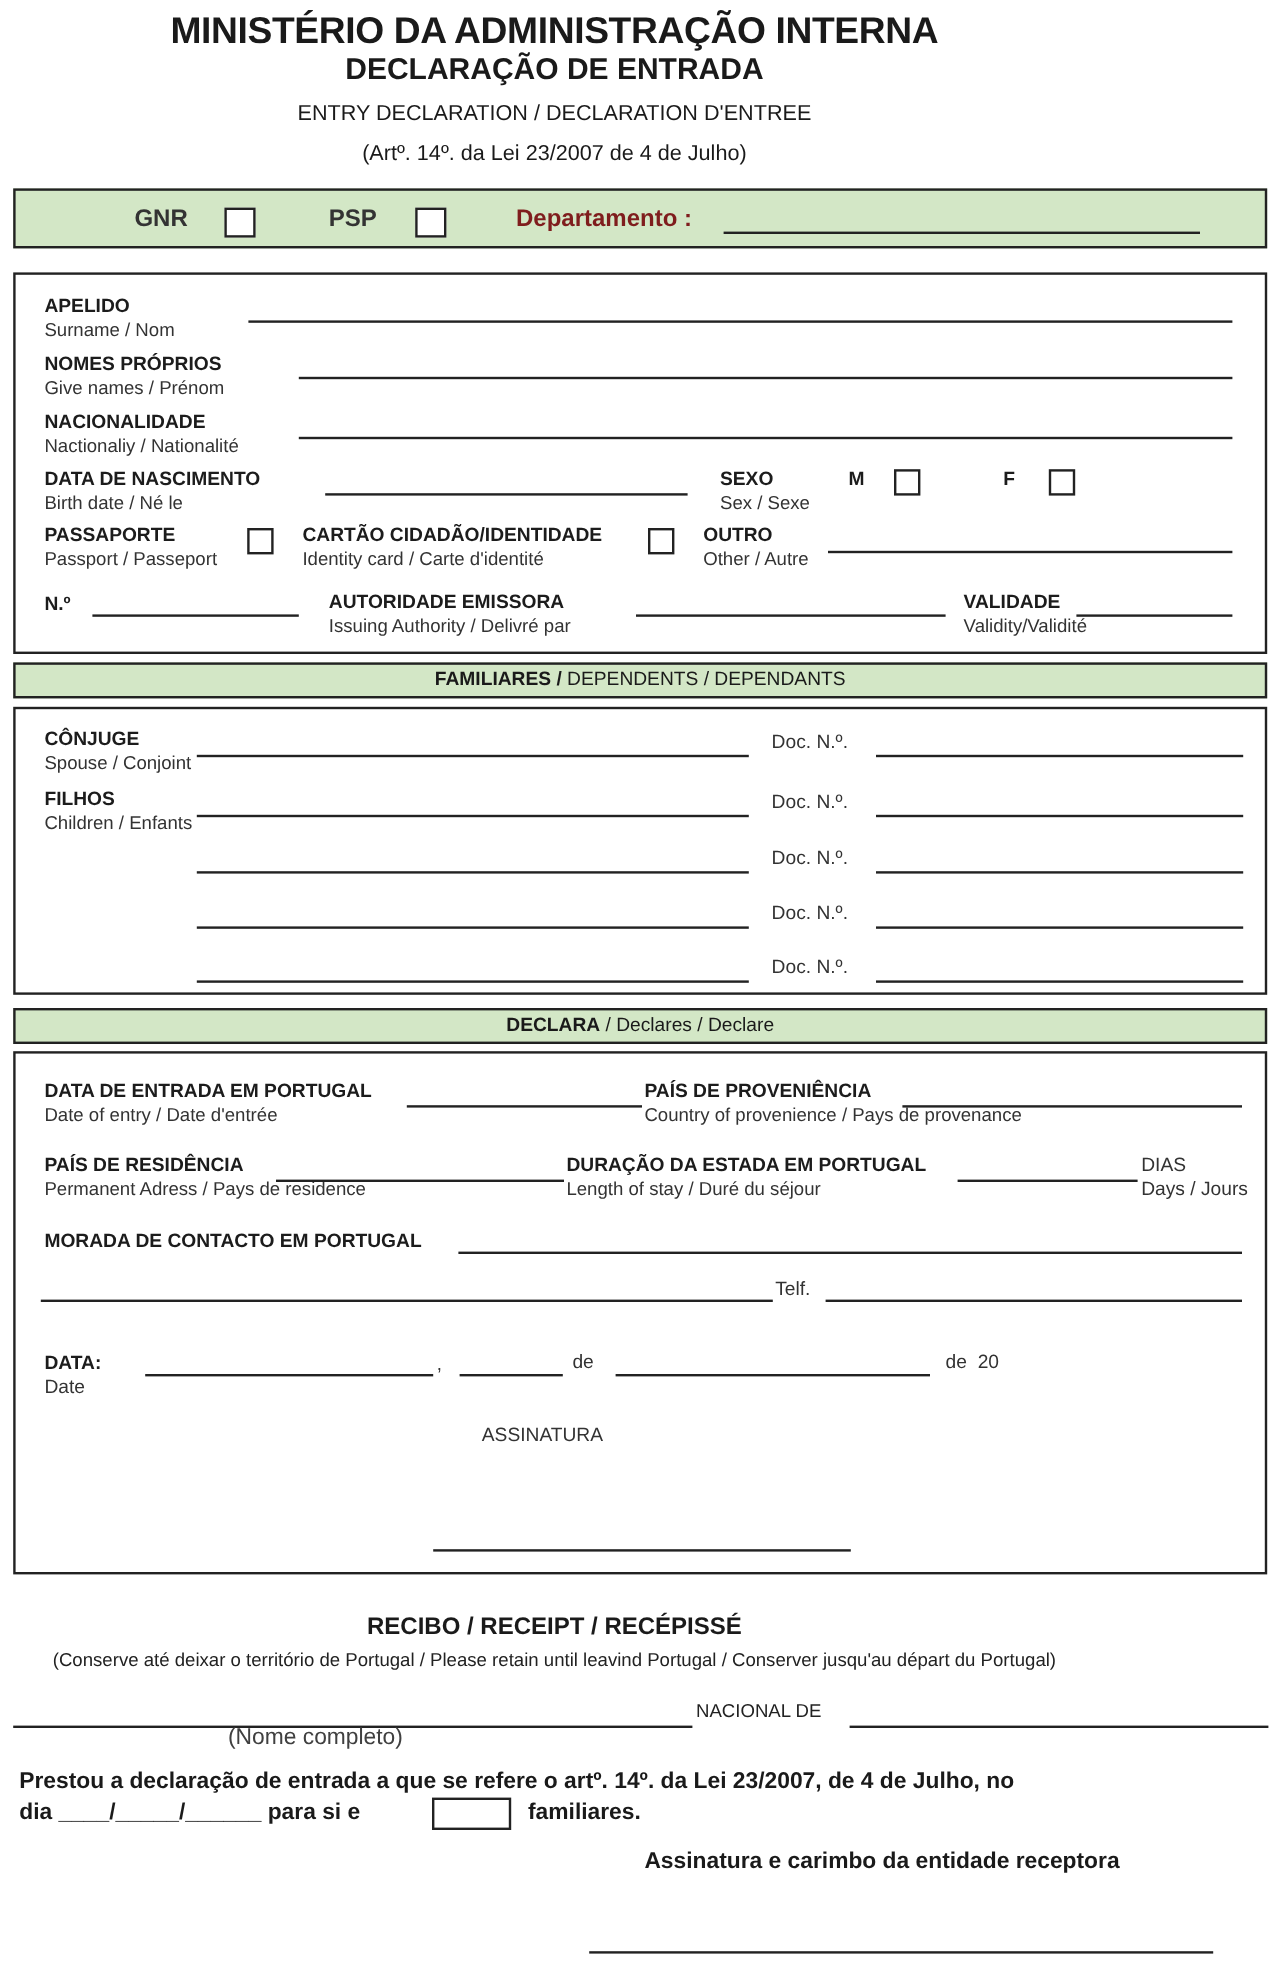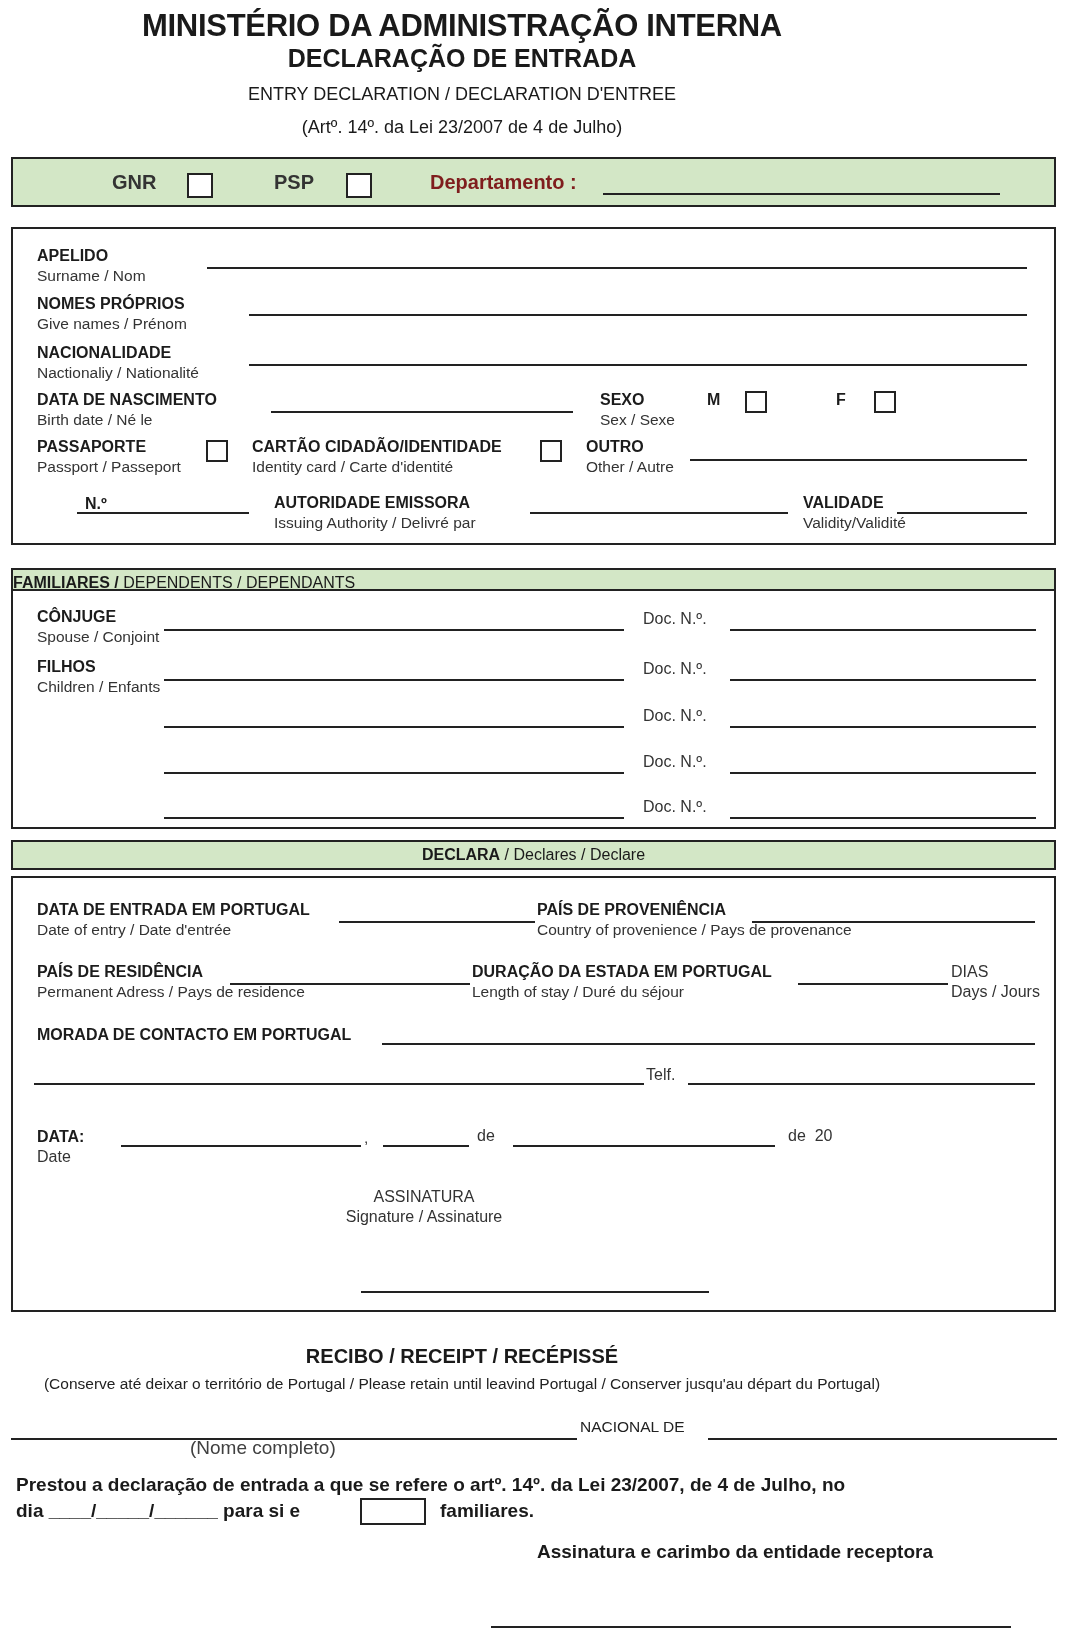--- a/index.html
+++ b/index.html
@@ -81,36 +81,36 @@
   <div class="sub">Identity card / Carte d'identité</div>
 </div>
 <div class="chk" style="left:540px; top:440px;"></div>
 
 <div class="abs" style="left:586px; top:437px;">
   <div class="lbl">OUTRO</div>
   <div class="sub">Other / Autre</div>
 </div>
 <div class="line" style="left:690px; top:459px; width:337px;"></div>
 
-<span class="abs lbl" style="left:37px; top:494px;margin-left:48px;">N.º</span>
+<span class="abs lbl" style="left:37px; top:494px;">N.º</span>
 <div class="line" style="left:77px; top:512px; width:172px;"></div>
 
 <div class="abs" style="left:274px; top:493px;">
   <div class="lbl">AUTORIDADE EMISSORA</div>
   <div class="sub">Issuing Authority / Delivré par</div>
 </div>
 <div class="line" style="left:530px; top:512px; width:258px;"></div>
 
 <div class="abs" style="left:803px; top:493px;">
   <div class="lbl">VALIDADE</div>
   <div class="sub">Validity/Validité</div>
 </div>
 <div class="line" style="left:897px; top:512px; width:130px;"></div>
 
-<div class="abs green" style="left:11px; top:568px; width:1045px; height:30px; text-align:left; line-height:26px;">
+<div class="abs green" style="left:11px; top:552px; width:1045px; height:30px; text-align:center; line-height:26px;">
   <span class="hdr-label" style="font-weight:bold;">FAMILIARES /</span><span class="hdr-label" style="white-space:pre;"> DEPENDENTS / DEPENDANTS</span>
 </div>
 
 <div class="abs box" style="left:11px; top:589px; width:1045px; height:240px;"></div>
 
 <div class="abs" style="left:37px; top:607px;">
   <div class="lbl">CÔNJUGE</div>
   <div class="sub">Spouse / Conjoint</div>
 </div>
 <div class="abs" style="left:37px; top:657px;">
@@ -182,23 +182,22 @@
   <div class="lbl">DATA:</div>
   <div class="sub" style="font-size:16px;">Date</div>
 </div>
 <div class="line" style="left:121px; top:1145px; width:240px;"></div>
 <span class="abs sub" style="left:364px; top:1128px;">,</span>
 <div class="line" style="left:383px; top:1145px; width:86px;"></div>
 <span class="abs sub" style="left:477px; top:1126px; font-size:16px;">de</span>
 <div class="line" style="left:513px; top:1145px; width:262px;"></div>
 <span class="abs sub" style="left:788px; top:1126px; font-size:16px; white-space:pre;">de  20</span>
 
-<div class="abs" style="left:0; width:848px; top:1187px; text-align:center;">
+<div class="abs" style="left:0; width:848px; top:1187px; text-align:center;padding-left:28px;">
   <div class="sub" style="font-size:16px;">ASSINATURA</div>
-  <div class="sub" style="font-size:16px;">Signature / Assinature</div>
 </div>
 <div class="line" style="left:361px; top:1291px; width:348px;"></div>
 
 <div class="abs center" style="top:1345px; font-size:20px; font-weight:bold;">RECIBO / RECEIPT / RECÉPISSÉ</div>
 <div class="abs center" style="top:1375px; font-size:15.5px; color:#222;">(Conserve até deixar o território de Portugal / Please retain until leavind Portugal / Conserver jusqu'au départ du Portugal)</div>
 
 <div class="line" style="left:11px; top:1438px; width:566px;"></div>
 <span class="abs" style="left:190px; top:1437px; font-size:19px; color:#404040;">(Nome completo)</span>
 <span class="abs" style="left:580px; top:1418px; font-size:15.5px; color:#222;">NACIONAL DE</span>
 <div class="line" style="left:708px; top:1438px; width:349px;"></div>

